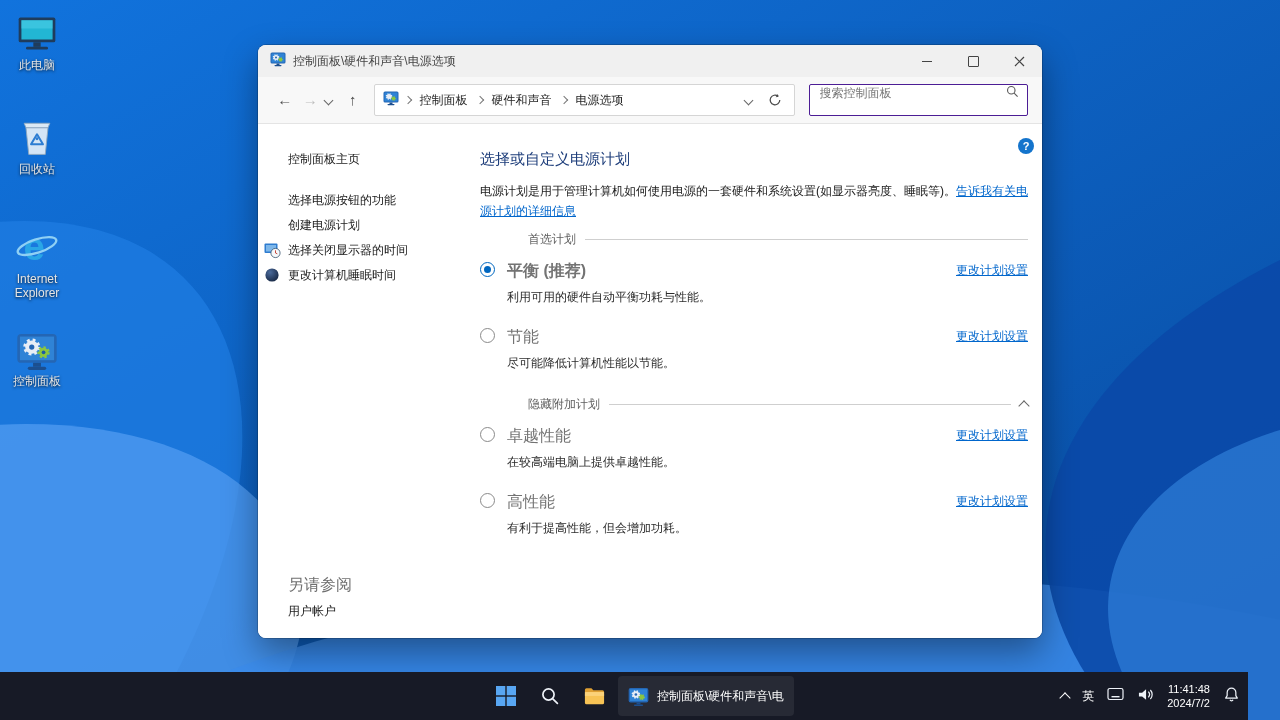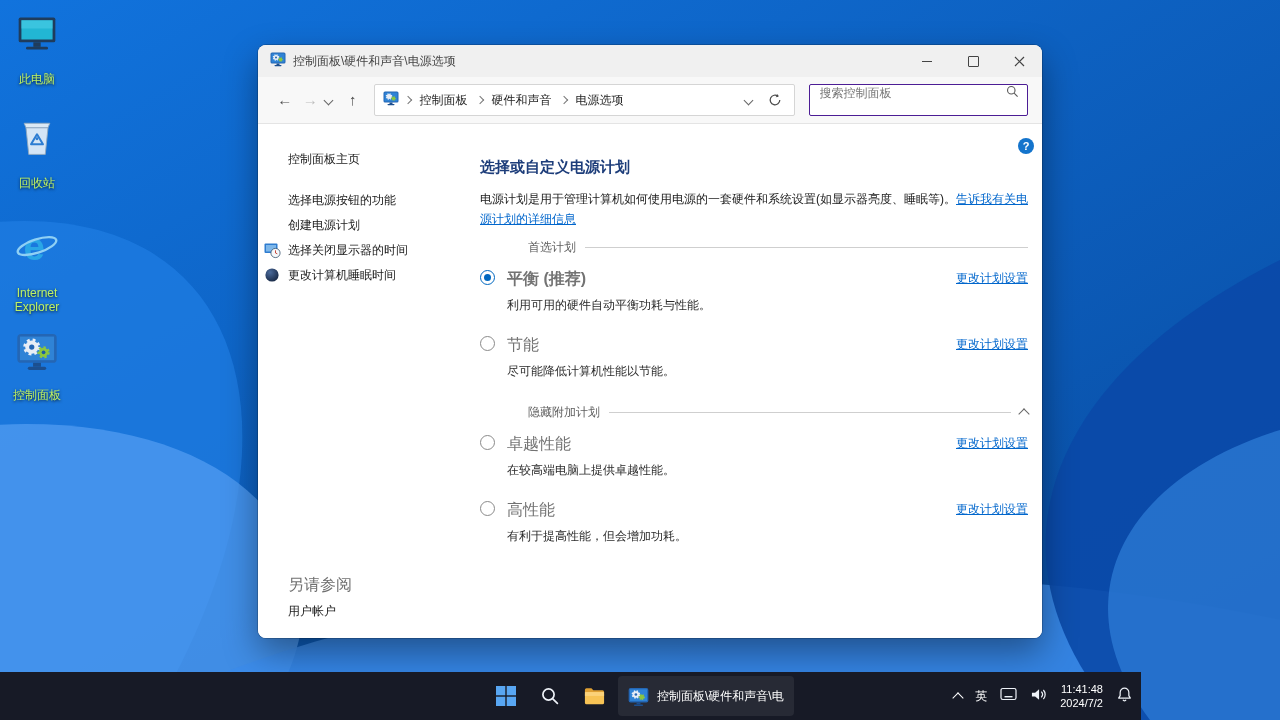--- a/index.html
+++ b/index.html
@@ -3,21 +3,21 @@
 <meta charset="utf-8">
 <style>
   html,body{margin:0;padding:0;}
   body{width:1280px;height:720px;overflow:hidden;font-family:"Liberation Sans","DejaVu Sans",sans-serif;}
   .desktop{position:relative;width:1280px;height:720px;overflow:hidden;background:#0b5ec4;}
   .wallpaper{position:absolute;left:0;top:0;}
 
   
   .di{position:absolute;left:2px;width:70px;text-align:center;cursor:default;}
   .di .ic{display:flex;justify-content:center;}
-  .di .lbl{margin-top:16px;font-size:12px;color:#bef264;text-shadow:0 1px 3px rgba(0,0,0,.85);line-height:14px;}
+  .di .lbl{margin-top:2px;font-size:12px;color:#e5e5e5;text-shadow:0 1px 3px rgba(0,0,0,.85);line-height:14px;}
   #di-pc{top:12px}#di-bin{top:114px}#di-ie{top:224px}#di-cp{top:330px}
 
   
   .window{position:absolute;left:258px;top:45px;width:784px;height:593px;background:#fff;border-radius:8px;
           box-shadow:0 14px 34px rgba(0,0,0,.38), 0 0 0 1px rgba(0,0,0,.18);display:flex;flex-direction:column;}
   .titlebar{height:32px;flex:0 0 32px;background:#f0f0f0;border-radius:8px 8px 0 0;display:flex;align-items:center;padding-left:12px;gap:7px;}
   .titlebar .t-title{font-size:12px;color:#444;}
   .tb-controls{margin-left:auto;display:flex;height:100%;}
   .tb-btn{width:46px;height:100%;display:flex;align-items:center;justify-content:center;}
   .glyph-min{width:10px;height:1px;background:#444;}
@@ -41,21 +41,21 @@
   .sidebar{width:222px;flex:0 0 222px;position:relative;padding-top:27px;}
   .side-home{margin-left:30px;font-size:12px;color:#1a1a1a;margin-bottom:26px;cursor:pointer;}
   .side-task{margin-left:30px;font-size:12px;color:#1a1a1a;margin-bottom:12px;line-height:13px;position:relative;cursor:pointer;}
   .side-task .task-ic{position:absolute;left:-24px;top:-2px;}
   .see-also{position:absolute;left:30px;bottom:42px;font-size:16px;color:#707070;}
   .see-link{position:absolute;left:30px;bottom:18px;font-size:12px;color:#1a1a1a;cursor:pointer;}
 
   .content{flex:1;position:relative;padding:26px 14px 0 0;}
   .help-ic{position:absolute;top:14px;right:8px;width:16px;height:16px;border-radius:50%;background:#1474cc;color:#fff;
            font-size:11px;font-weight:bold;display:flex;align-items:center;justify-content:center;cursor:pointer;}
-  .page-title{font-size:15px;font-weight:700;color:#1d3d7a;margin:8px 0 11px 0;}
+  .page-title{font-size:15px;font-weight:400;color:#1d3d7a;margin:0 0 11px 0;}
   .intro{font-size:12px;line-height:20px;color:#202020;max-width:556px;margin-bottom:10px;}
   a.link{color:#0066cc;text-decoration:underline;cursor:pointer;}
   .group{margin-top:4px;}
   .group + .group{margin-top:24px;}
   .group-head{display:flex;align-items:center;gap:9px;margin-bottom:13px;margin-left:48px;}
   .group-title{font-size:12px;color:#5f5f5f;white-space:nowrap;}
   .rule{flex:1;height:1px;background:#cfcfcf;}
   .chev-up{display:inline-block;width:7px;height:7px;border-left:1.5px solid #666;border-top:1.5px solid #666;transform:rotate(45deg);margin-top:3px;cursor:pointer;}
 
   .plan{display:flex;margin-bottom:21px;}
@@ -63,21 +63,21 @@
   .radio{display:inline-block;width:13px;height:13px;border:1px solid #8a8a8a;border-radius:50%;background:#fff;position:relative;cursor:pointer;}
   .radio.selected{border:1px solid #0067c0;}
   .radio.selected::after{content:"";position:absolute;left:3px;top:3px;width:7px;height:7px;border-radius:50%;background:#0067c0;}
   .plan-body{flex:1;}
   .plan-name{font-size:16px;color:#737373;margin-bottom:7px;}
   .plan-name.selected{font-weight:bold;}
   .plan-desc{font-size:12px;color:#2b2b2b;}
   .plan-link{font-size:12px;padding-top:1px;white-space:nowrap;}
 
   
-  .taskbar{position:absolute;left:0;bottom:0;width:1141px;height:48px;background:#171a26;}
+  .taskbar{position:absolute;left:0;bottom:0;width:1248px;height:48px;background:#171a26;}
   .tb-center{position:absolute;left:486px;top:0;height:48px;display:flex;align-items:center;gap:4px;}
   .tb-ico{width:40px;height:40px;border-radius:4px;display:flex;align-items:center;justify-content:center;cursor:pointer;}
   .app-btn{display:flex;align-items:center;gap:8px;height:40px;padding:0 10px;border-radius:4px;background:rgba(255,255,255,.07);cursor:pointer;}
   .app-btn .app-lbl{font-size:12px;color:#fff;white-space:nowrap;}
   .tray{position:absolute;right:8px;top:0;height:48px;display:flex;align-items:center;gap:13px;color:#fff;}
   .tray-chev{display:inline-block;width:7px;height:7px;border-left:1.5px solid #fff;border-top:1.5px solid #fff;transform:rotate(45deg);margin-top:3px;cursor:pointer;}
   .lang{font-size:12px;color:#fff;cursor:pointer;}
   .clock{font-size:11px;line-height:14px;text-align:right;cursor:default;}
 </style>
 </head>

